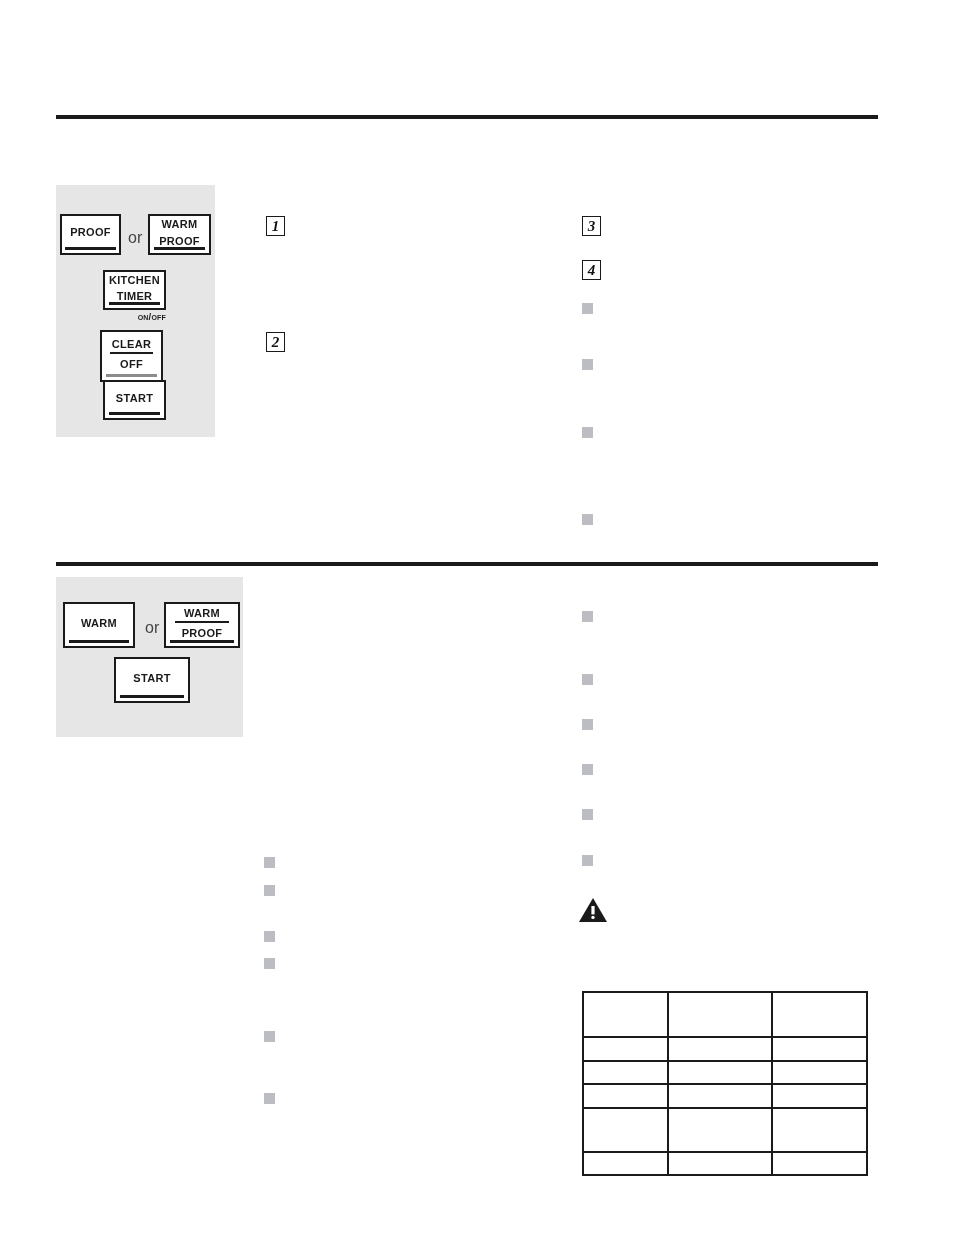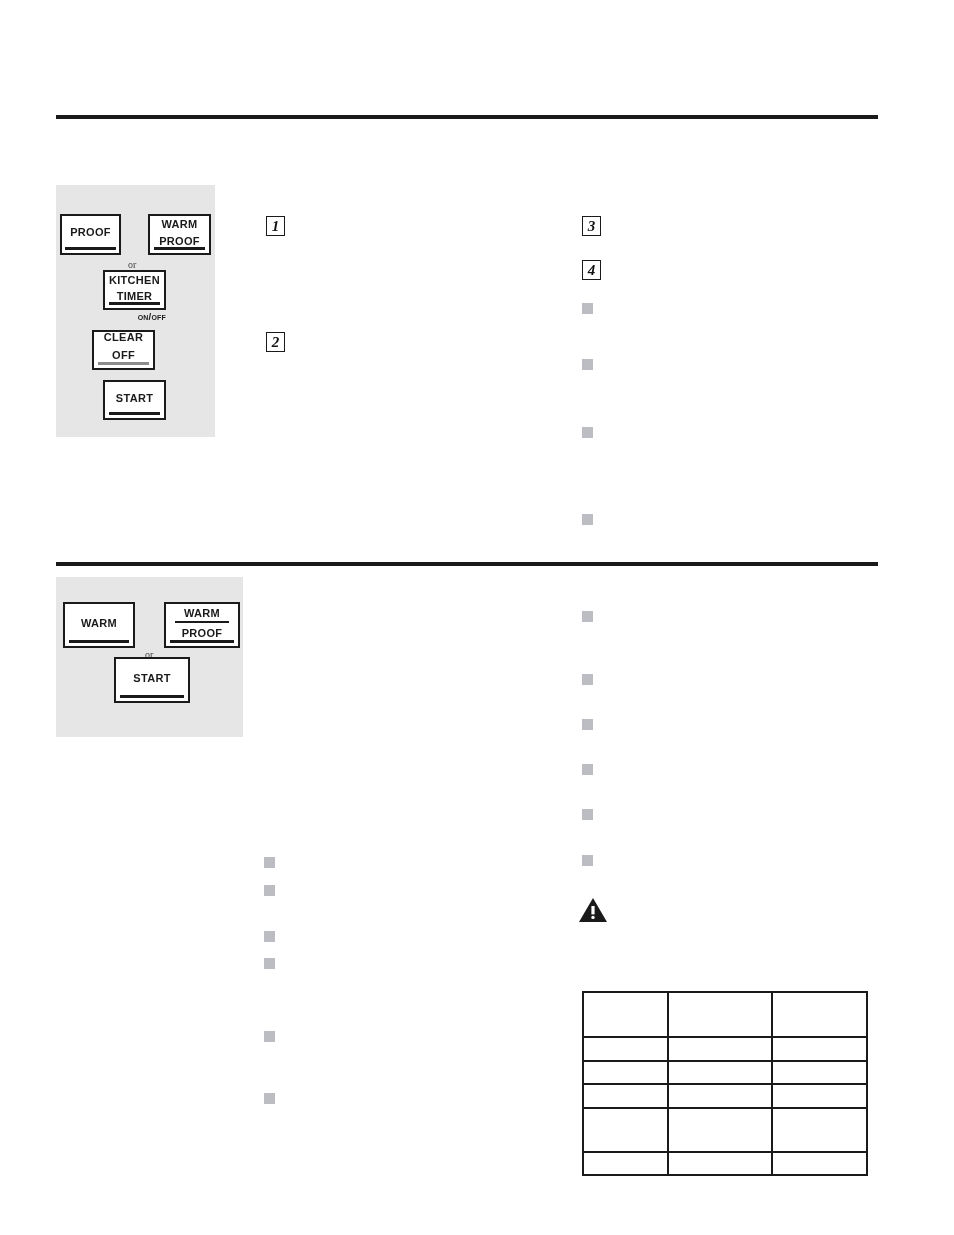--- a/index.html
+++ b/index.html
@@ -78,41 +78,40 @@
   
   .btn .midrule {
     width: 74%;
     height: 2px;
     background: #1a1a1a;
     margin: 1px 0 1px 0;
   }
 
   .or-label {
     position: absolute;
-    font-size: 10px;
+    font-size: 16px;
     color: #444;
-    font-family: Liberation Serif, serif;
-    margin-top: 30px;
+    font-family: Liberation Sans, sans-serif;
   }
   .sub-label {
     position: absolute;
     font-size: 9.5px;
     font-weight: bold;
     font-variant: small-caps;
     text-transform: lowercase;
     letter-spacing: 0.2px;
     color: #1a1a1a;
     text-align: right;
   }
 
   
   #btn-proof        { left: 60px;  top: 214px; width: 61px;  height: 41px; }
   #btn-warm-proof-1 { left: 148px; top: 214px; width: 63px;  height: 41px; }
   #btn-kitchen-timer{ left: 103px; top: 270px; width: 63px;  height: 40px; }
-  #btn-clear-off    { left: 92px; top: 330px; width: 63px;  height: 40px; justify-content: flex-end; }
+  #btn-clear-off    { left: 100px; top: 330px; width: 63px;  height: 52px; }
   #btn-start-1      { left: 103px; top: 380px; width: 63px;  height: 40px; }
   #or-1             { left: 128px; top: 229px; }
   #label-on-off     { left: 103px; top: 311px; width: 63px; }
 
   
   #btn-warm         { left: 63px;  top: 602px; width: 72px;  height: 46px; }
   #btn-warm-proof-2 { left: 164px; top: 602px; width: 76px;  height: 46px; }
   #btn-start-2      { left: 114px; top: 657px; width: 76px;  height: 46px; }
   #or-2             { left: 145px; top: 619px; }
 

